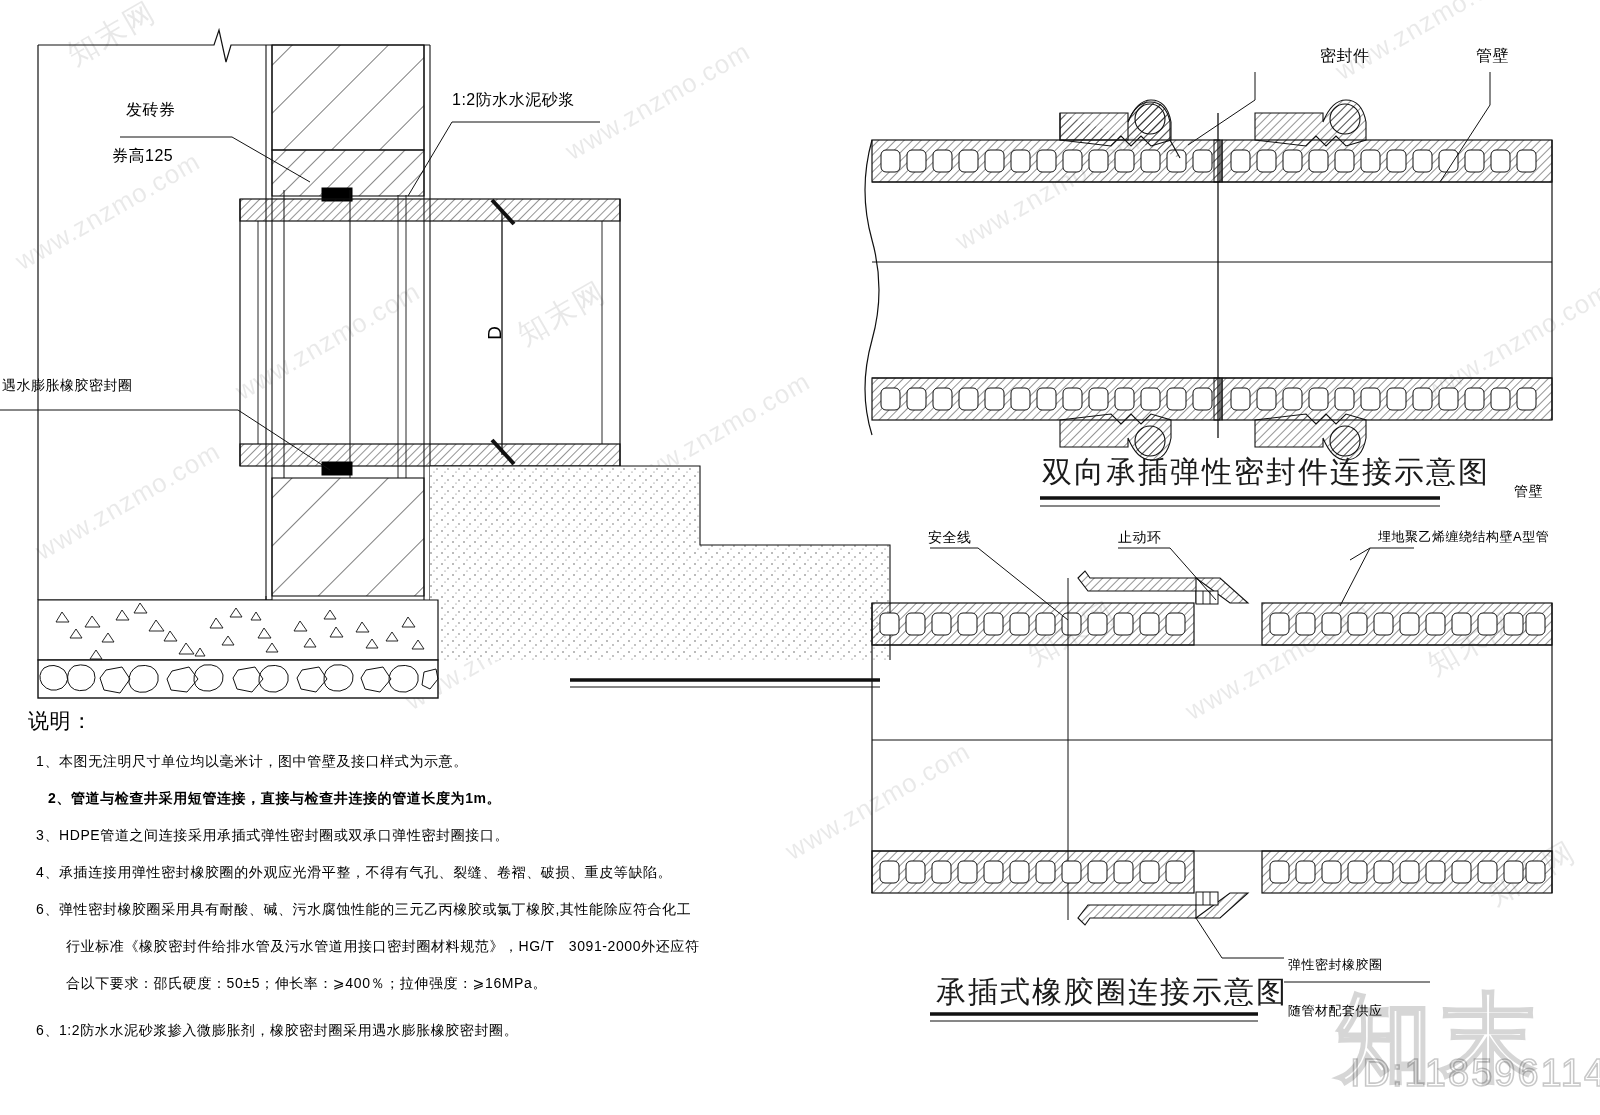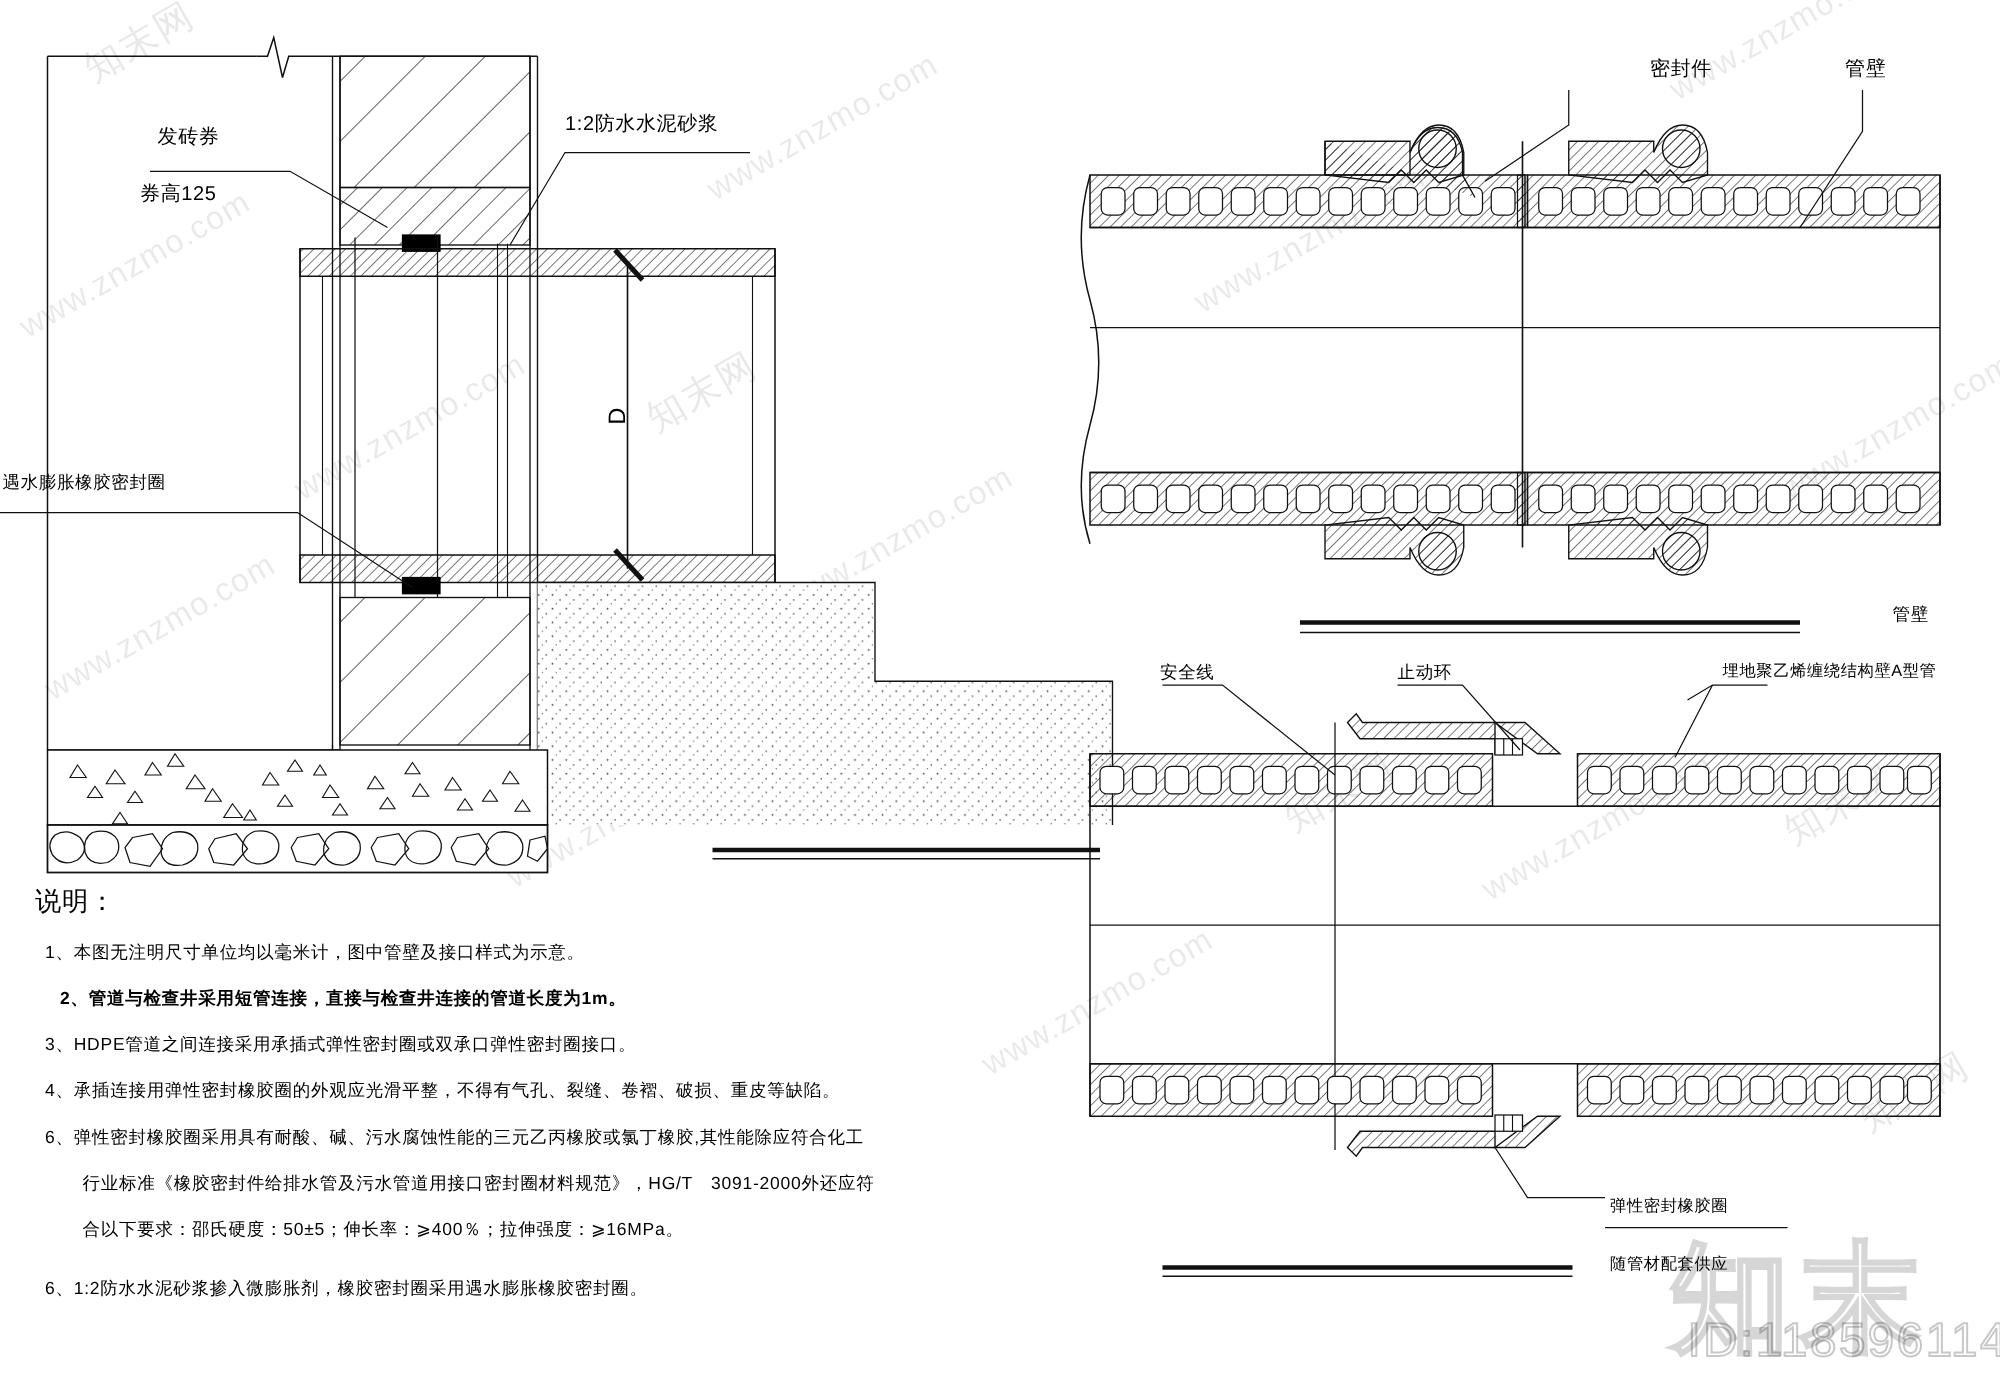--- a/index.html
+++ b/index.html
@@ -456,27 +456,29 @@
   </svg>
 
   <div class="lbl lbl-md" style="left:126px; top:102px;">发砖券</div>
   <div class="lbl lbl-md" style="left:112px; top:148px;">券高125</div>
   <div class="lbl lbl-md" style="left:452px; top:92px;">1:2防水水泥砂浆</div>
   <div class="lbl lbl-sm" style="left:2px; top:378px;">遇水膨胀橡胶密封圈</div>
   <div class="dimD" style="left:488px; top:322px;">D</div>
 
   <div class="lbl lbl-md" style="left:1320px; top:48px;">密封件</div>
   <div class="lbl lbl-md" style="left:1476px; top:48px;">管壁</div>
+  <div class="title-cn" style="left:1042px; top:452px;">双向承插弹性密封件连接示意图</div>
 
   <div class="lbl lbl-sm" style="left:928px; top:530px;text-align:center;">安全线</div>
   <div class="lbl lbl-sm" style="left:1118px; top:530px;">止动环</div>
   <div class="lbl lbl-sm" style="left:1514px; top:484px;">管壁</div>
   <div class="lbl lbl-sm" style="left:1378px; top:530px; font-size:13px;">埋地聚乙烯缠绕结构壁A型管</div>
   <div class="lbl lbl-sm" style="left:1288px; top:958px; font-size:13px;">弹性密封橡胶圈</div>
   <div class="lbl lbl-sm" style="left:1288px; top:1004px; font-size:13px;">随管材配套供应</div>
+  <div class="title-cn" style="left:936px; top:972px;">承插式橡胶圈连接示意图</div>
 
   <div>
     <div class="note note-head" style="left:28px; top:707px;">说明：</div>
     <div class="note" style="left:36px; top:753px;">1、本图无注明尺寸单位均以毫米计，图中管壁及接口样式为示意。</div>
     <div class="note" style="left:48px; top:790px;font-weight:bold;">2、管道与检查井采用短管连接，直接与检查井连接的管道长度为1m。</div>
     <div class="note" style="left:36px; top:827px;">3、HDPE管道之间连接采用承插式弹性密封圈或双承口弹性密封圈接口。</div>
     <div class="note" style="left:36px; top:864px;">4、承插连接用弹性密封橡胶圈的外观应光滑平整，不得有气孔、裂缝、卷褶、破损、重皮等缺陷。</div>
     <div class="note" style="left:36px; top:901px;">6、弹性密封橡胶圈采用具有耐酸、碱、污水腐蚀性能的三元乙丙橡胶或氯丁橡胶,其性能除应符合化工</div>
     <div class="note" style="left:66px; top:938px;">行业标准《橡胶密封件给排水管及污水管道用接口密封圈材料规范》，HG/T　3091-2000外还应符</div>
     <div class="note" style="left:66px; top:975px;">合以下要求：邵氏硬度：50±5；伸长率：⩾400％；拉伸强度：⩾16MPa。</div>

